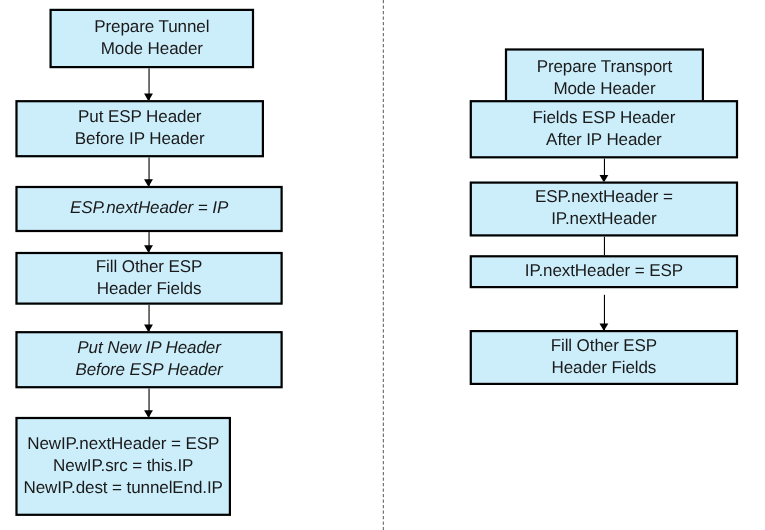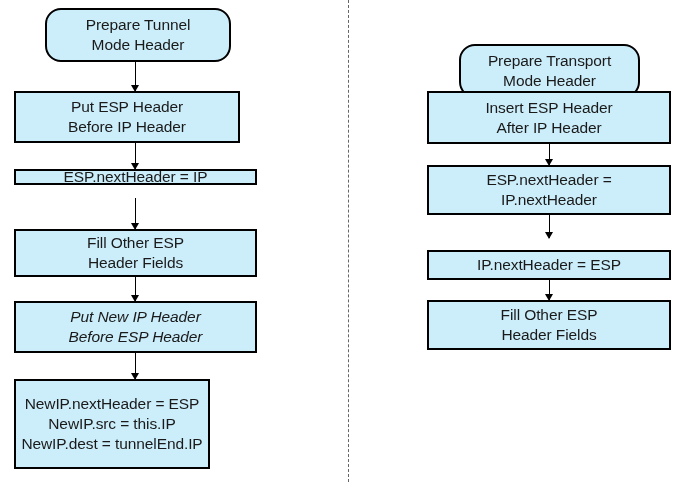--- a/index.html
+++ b/index.html
@@ -34,21 +34,21 @@
     align-items: center;
     justify-content: center;
     text-align: center;
     color: #1a1a1a;
     font-size: 15.5px;
     line-height: 1.28;
     letter-spacing: -0.1px;
     white-space: pre-line;
   }
   .node.rounded {
-    border-radius: 16px;
+    border-radius: 0;
   }
   .node .label {
     display: block;
     width: 100%;
     padding: 0 4px;
   }
   .arrow {
     position: absolute;
     width: 0px;
   }
@@ -93,21 +93,21 @@
       <div class="head"></div>
     </div>
     <div class="arrow" style="left: 135px; top: 353px; height: 26px;">
       <div class="shaft"></div>
       <div class="head"></div>
     </div>
     <div class="node rounded" style="left: 45px; top: 8px; width: 186px; height: 54px;"><span class="label">Prepare Tunnel
 Mode Header</span></div>
     <div class="node" style="left: 14px; top: 91px; width: 226px; height: 52px;"><span class="label">Put ESP Header
 Before IP Header</span></div>
-    <div class="node" style="left: 14px; top: 169px; width: 243px; height: 16px;"><span class="label">ESP.nextHeader = IP</span></div>
+    <div class="node" style="left: 14px; top: 169px; width: 243px; height: 42px; font-style: italic;"><span class="label">ESP.nextHeader = IP</span></div>
     <div class="node" style="left: 14px; top: 229px; width: 243px; height: 48px;"><span class="label">Fill Other ESP
 Header Fields</span></div>
     <div class="node" style="left: 14px; top: 301px; width: 243px; height: 52px; font-style: italic;"><span class="label">Put New IP Header
 Before ESP Header</span></div>
     <div class="node" style="left: 14px; top: 379px; width: 196px; height: 90px;"><span class="label">NewIP.nextHeader = ESP
 NewIP.src = this.IP
 NewIP.dest = tunnelEnd.IP</span></div>
     <div class="arrow" style="left: 549px; top: 62px; height: 29px;">
       <div class="shaft"></div>
       <div class="head"></div>
@@ -119,20 +119,20 @@
     <div class="arrow" style="left: 549px; top: 215px; height: 23px;">
       <div class="shaft"></div>
       <div class="head"></div>
     </div>
     <div class="arrow" style="left: 549px; top: 268px; height: 32px;">
       <div class="shaft"></div>
       <div class="head"></div>
     </div>
     <div class="node rounded" style="left: 459px; top: 8px; width: 181px; height: 54px; margin-top: 36px;"><span class="label">Prepare Transport
 Mode Header</span></div>
-    <div class="node" style="left: 427px; top: 91px; width: 244px; height: 53px;"><span class="label">Insert ESP Header
+    <div class="node" style="left: 427px; top: 91px; width: 244px; height: 53px;"><span class="label">Fields ESP Header
 After IP Header</span></div>
     <div class="node" style="left: 427px; top: 165px; width: 244px; height: 50px; justify-content: center;"><span class="label">ESP.nextHeader =
 IP.nextHeader</span></div>
-    <div class="node" style="left: 427px; top: 250px; width: 244px; height: 30px;"><span class="label">IP.nextHeader = ESP</span></div>
+    <div class="node" style="left: 427px; top: 232px; width: 244px; height: 30px;"><span class="label">IP.nextHeader = ESP</span></div>
     <div class="node" style="left: 427px; top: 300px; width: 244px; height: 50px;"><span class="label">Fill Other ESP
 Header Fields</span></div>
   </div>
 
 </body></html>

